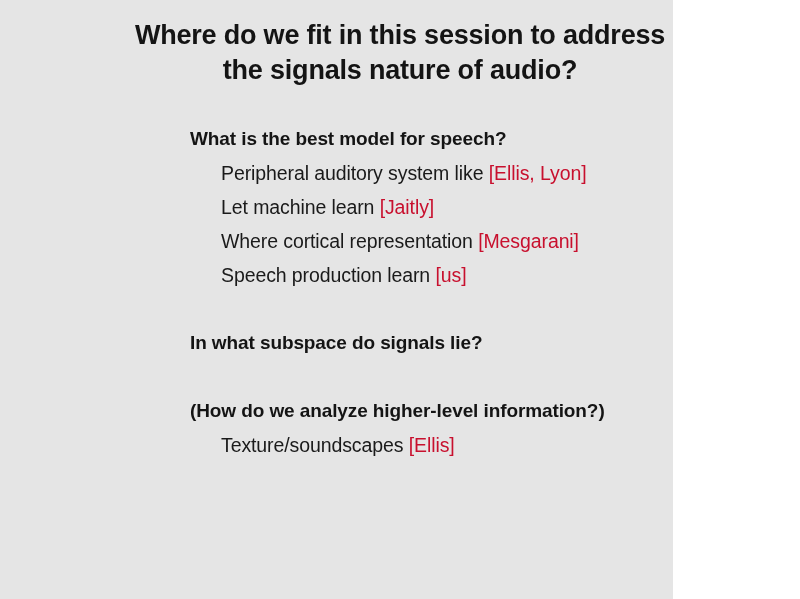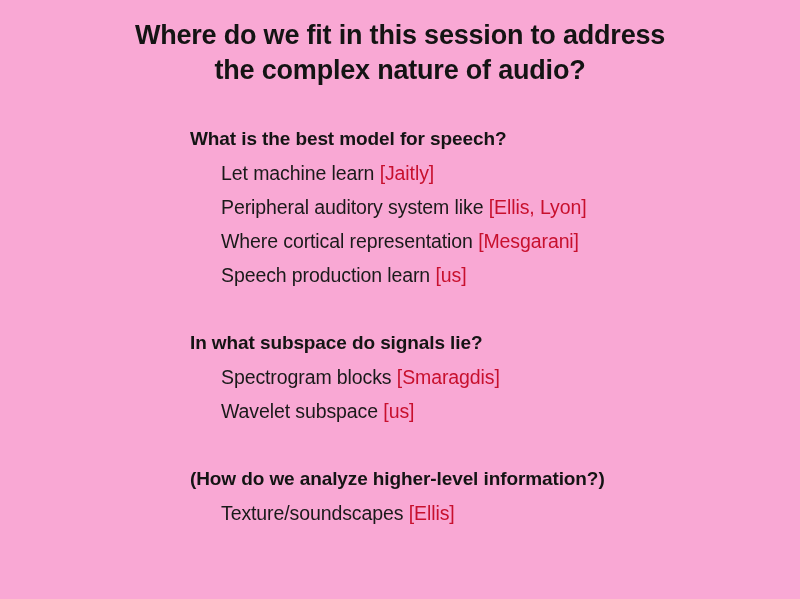--- a/index.html
+++ b/index.html
@@ -8,23 +8,23 @@
   }
   body {
     width: 800px;
     height: 599px;
     background: #ffffff;
     font-family: "Liberation Sans", sans-serif;
     overflow: hidden;
   }
   .slide {
     position: relative;
-    width: 800px;
+    width: 673px;
     height: 599px;
-    background: #f9a8d4;
+    background: #e5e5e5;
   }
   .slide-title {
     position: absolute;
     left: 60px;
     top: 18px;
     width: 680px;
     text-align: center;
     font-size: 27px;
     font-weight: bold;
     line-height: 35px;
@@ -72,41 +72,37 @@
     color: #c8102e;
   }
 </style>
 </head>
 <body>
 
 <div class="slide">
 
   <div class="slide-title">
     <span class="title-line">Where do we fit in this session to address</span>
-    <span class="title-line">the complex nature of audio?</span>
+    <span class="title-line">the signals nature of audio?</span>
   </div>
 
   <div class="body-block">
 
     <div class="section">
       <div class="section-heading">What is the best model for speech?</div>
       <ul class="bullet-list">
+        <li class="bullet-item"><span>Peripheral auditory system like</span> <span class="cite">[Ellis, Lyon]</span></li>
         <li class="bullet-item"><span>Let machine learn</span> <span class="cite">[Jaitly]</span></li>
-        <li class="bullet-item"><span>Peripheral auditory system like</span> <span class="cite">[Ellis, Lyon]</span></li>
         <li class="bullet-item"><span>Where cortical representation</span> <span class="cite">[Mesgarani]</span></li>
         <li class="bullet-item"><span>Speech production learn</span> <span class="cite">[us]</span></li>
       </ul>
     </div>
 
     <div class="section">
       <div class="section-heading">In what subspace do signals lie?</div>
-      <ul class="bullet-list">
-        <li class="bullet-item"><span>Spectrogram blocks</span> <span class="cite">[Smaragdis]</span></li>
-        <li class="bullet-item"><span>Wavelet subspace</span> <span class="cite">[us]</span></li>
-      </ul>
     </div>
 
     <div class="section">
       <div class="section-heading">(How do we analyze higher-level information?)</div>
       <ul class="bullet-list">
         <li class="bullet-item"><span>Texture/soundscapes</span> <span class="cite">[Ellis]</span></li>
       </ul>
     </div>
 
   </div>

